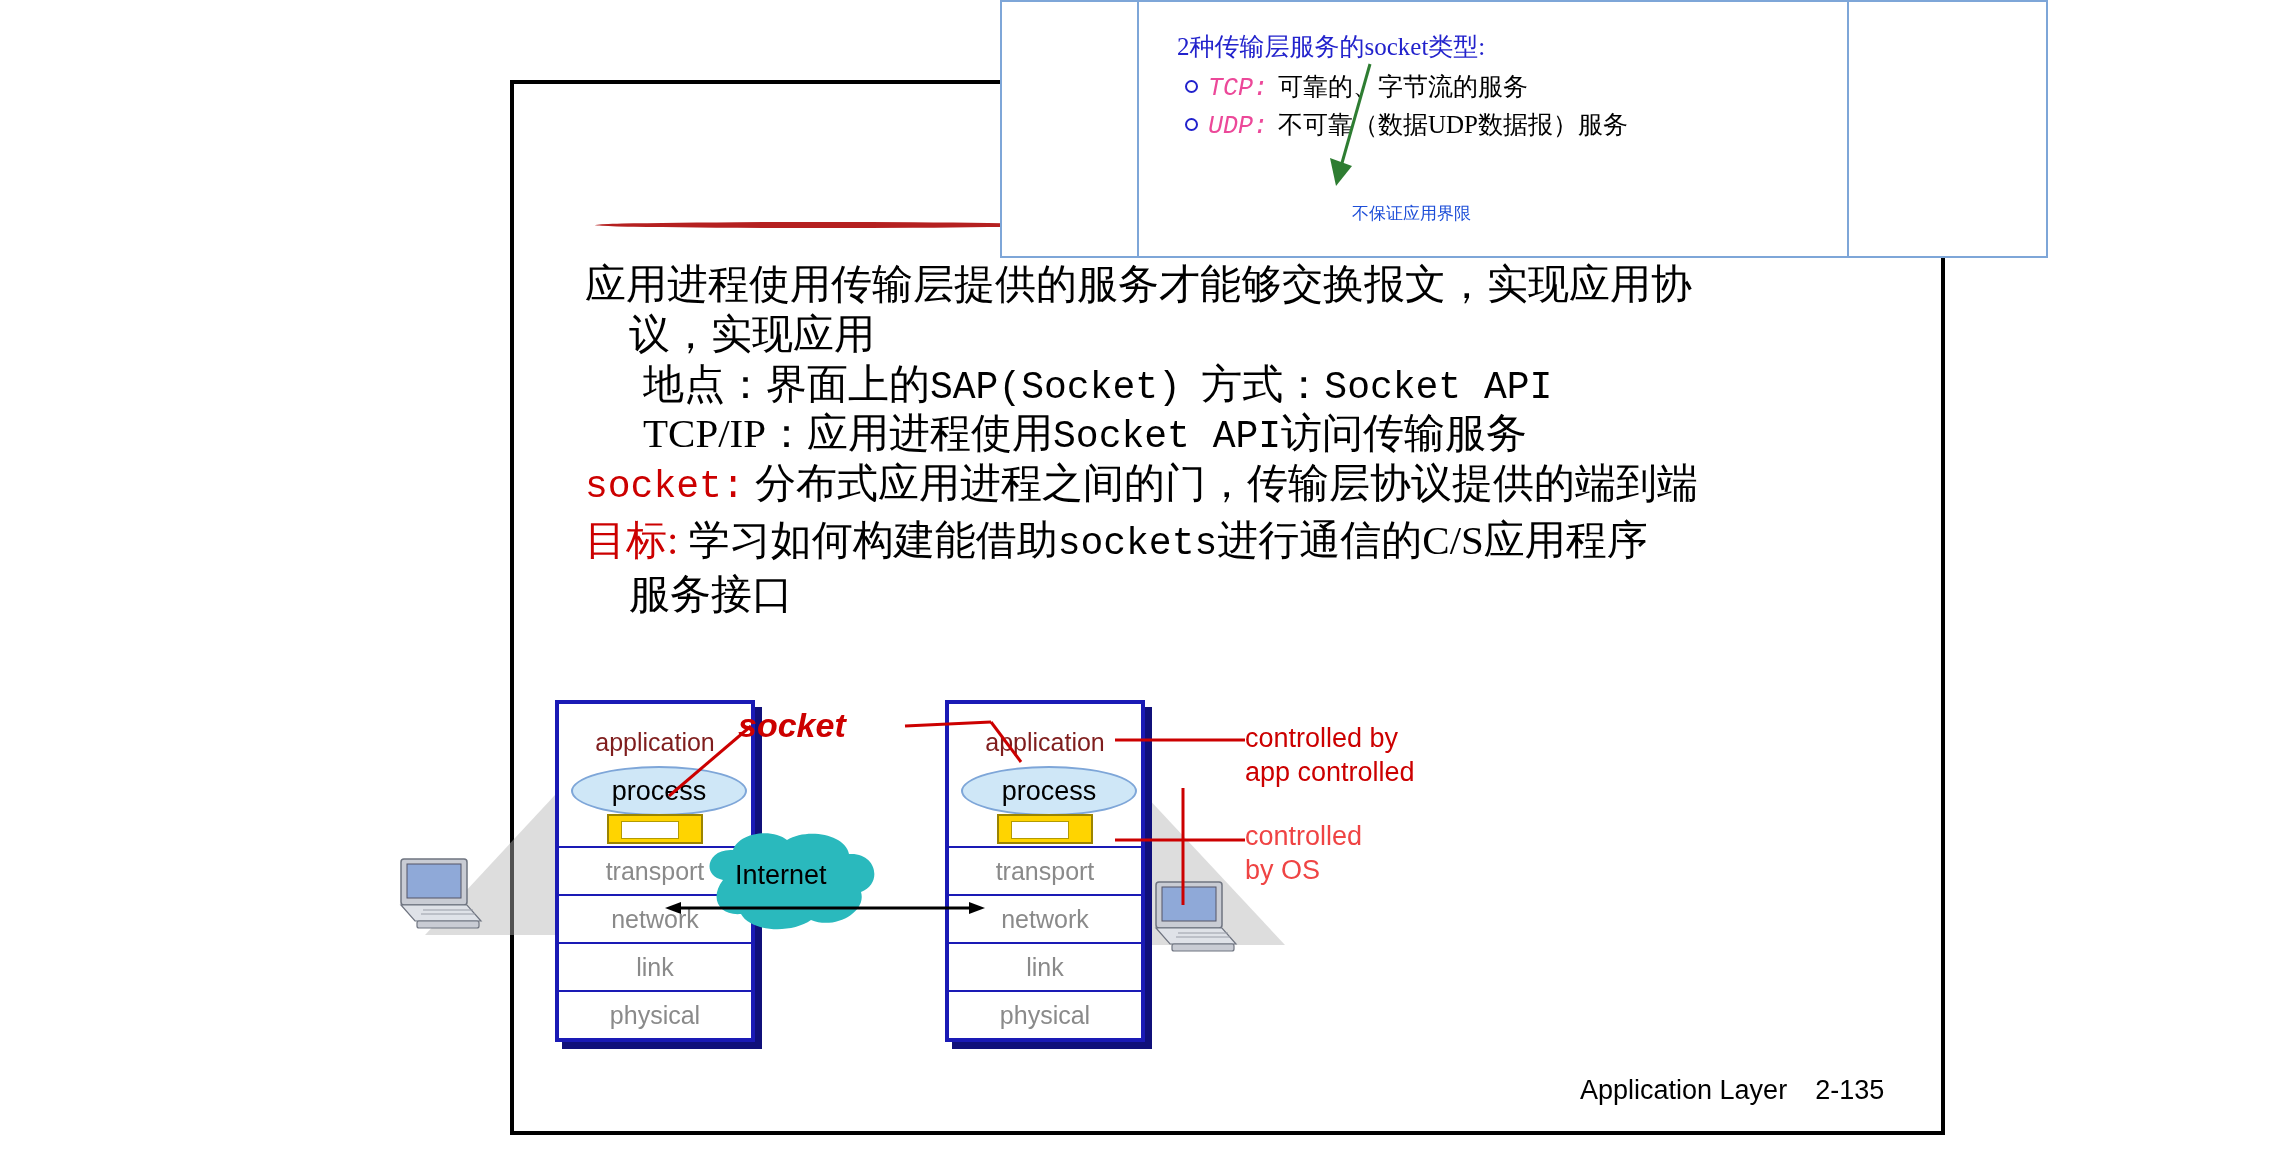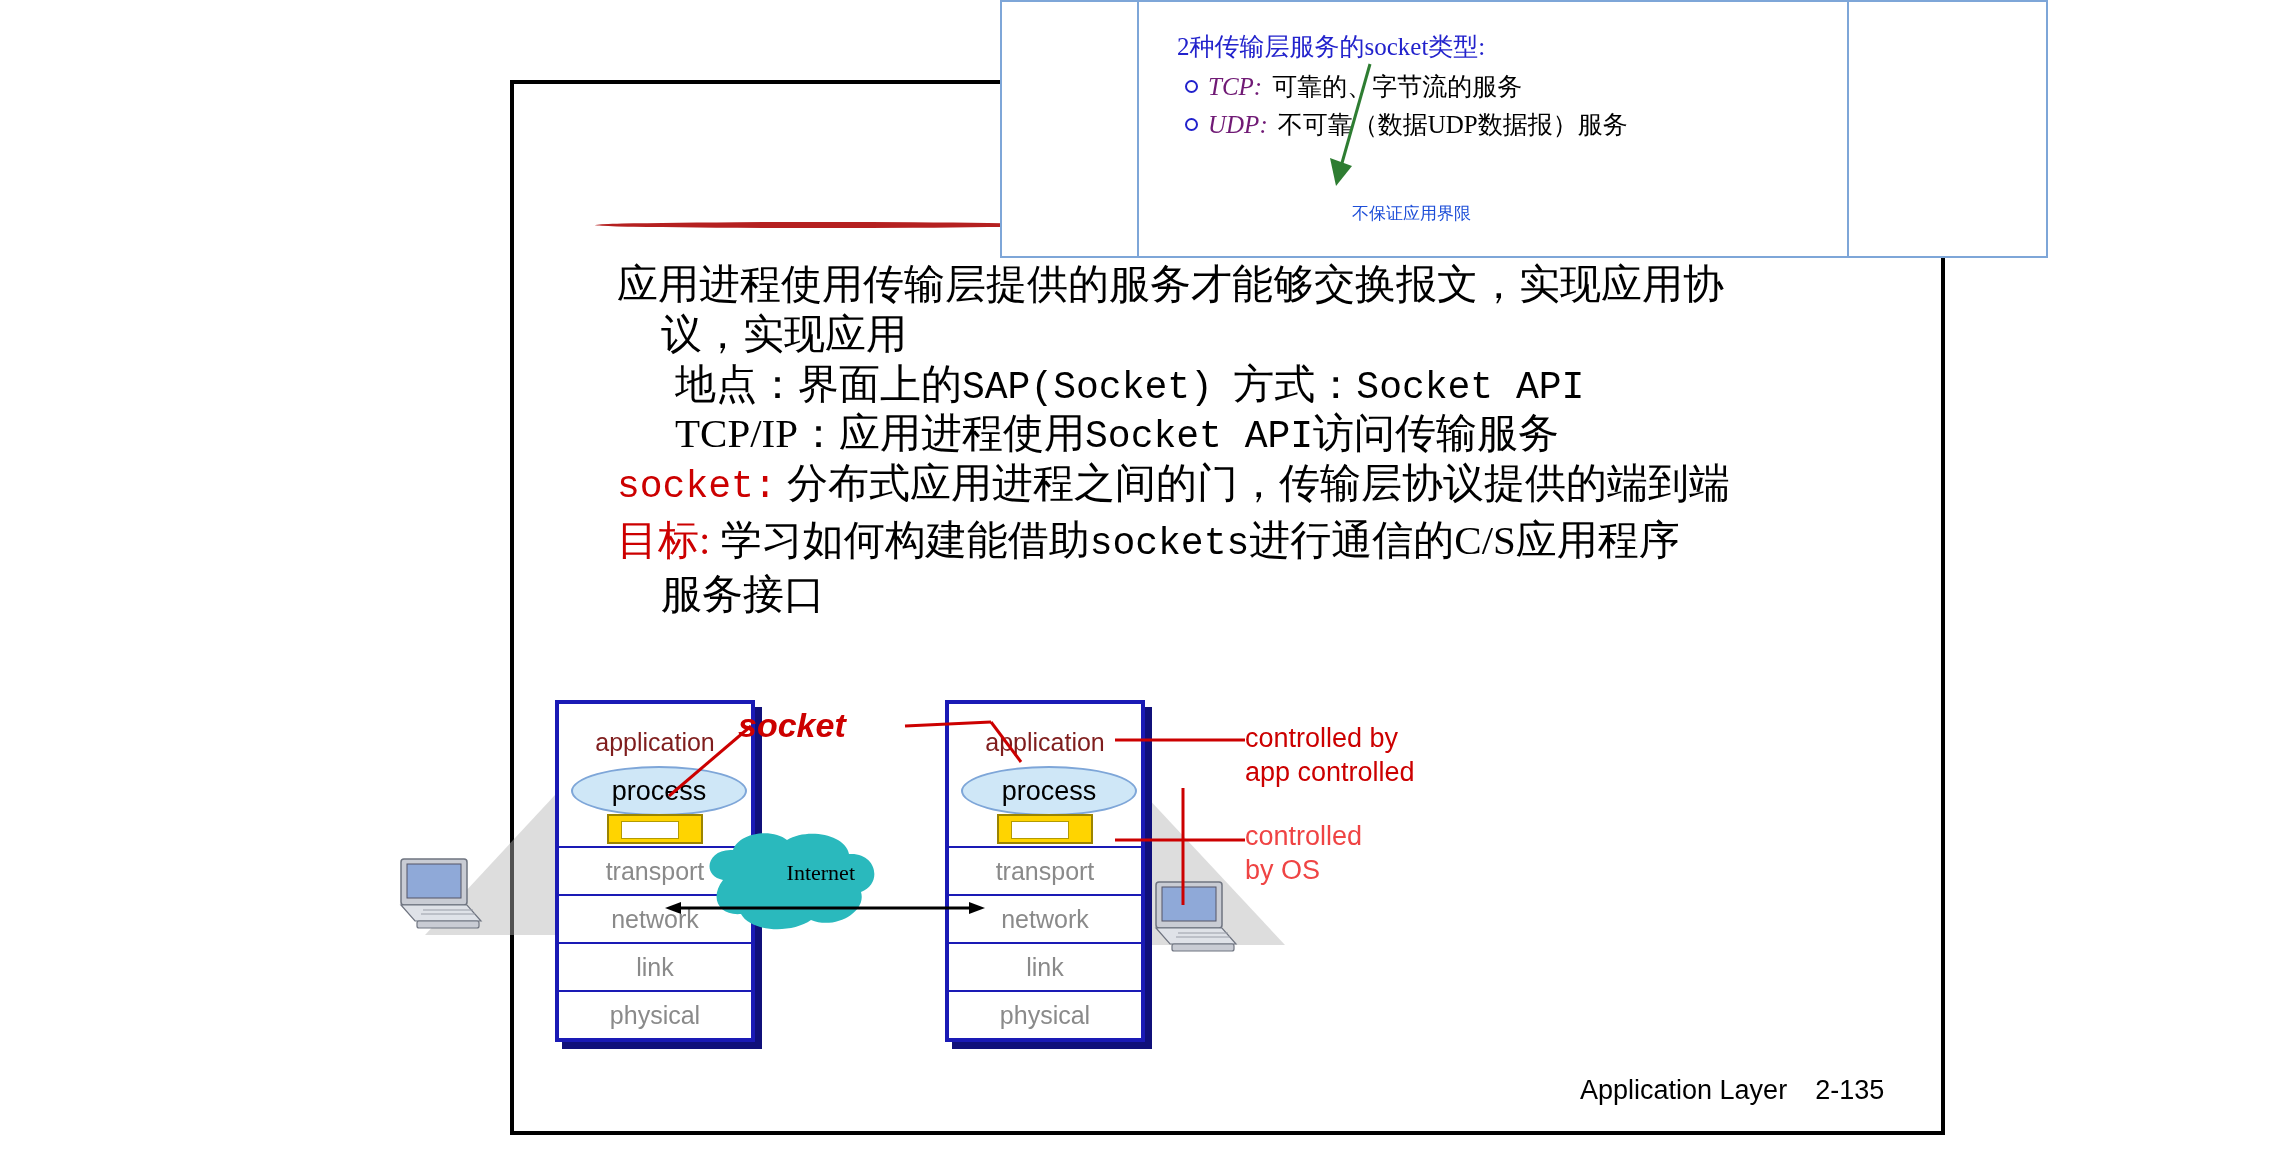--- a/index.html
+++ b/index.html
@@ -52,21 +52,20 @@
 
   
   #body-text {
     position: absolute;
     left: 585px;
     top: 262px;
     width: 1320px;
     font-size: 41px;
     line-height: 1.12;
     color: #000000;
-    margin-left: 32px;
   }
   #body-text .lvl1 {
     margin: 0 0 4px 0;
     text-indent: 0;
     padding-left: 0;
   }
   #body-text .cont {
     margin: 0 0 4px 0;
     padding-left: 44px;
   }
@@ -133,23 +132,23 @@
     display: inline-block;
     width: 13px;
     height: 13px;
     border: 2px solid #2222cc;
     border-radius: 50%;
     margin-right: 10px;
     vertical-align: 2px;
     box-sizing: border-box;
   }
   .note-bullet .proto {
-    color: #701a75;
+    color: #ec4899;
     font-style: italic;
-    font-family: Liberation Serif, serif;
+    font-family: Liberation Mono, monospace;
     margin-right: 10px;
   }
   #note-bullet-tcp { left: 183px; top: 68px; }
   #note-bullet-udp { left: 183px; top: 106px; }
   #note-footer {
     position: absolute;
     left: 350px;
     top: 200px;
     font-size: 17px;
     color: #1d4ed8;
@@ -275,23 +274,23 @@
     left: 140px;
     top: 128px;
     width: 190px;
     height: 105px;
   }
   #internet-label {
     position: absolute;
     left: 180px;
     top: 160px;
     width: 120px;
-    text-align: right;
-    font-family: Liberation Serif, serif;
-    font-size: 22px;
+    text-align: left;
+    font-family: Liberation Sans, sans-serif;
+    font-size: 27px;
     color: #000000;
   }
   #arrow-line {
     position: absolute;
     left: 110px;
     top: 200px;
     width: 320px;
     height: 16px;
   }
 

